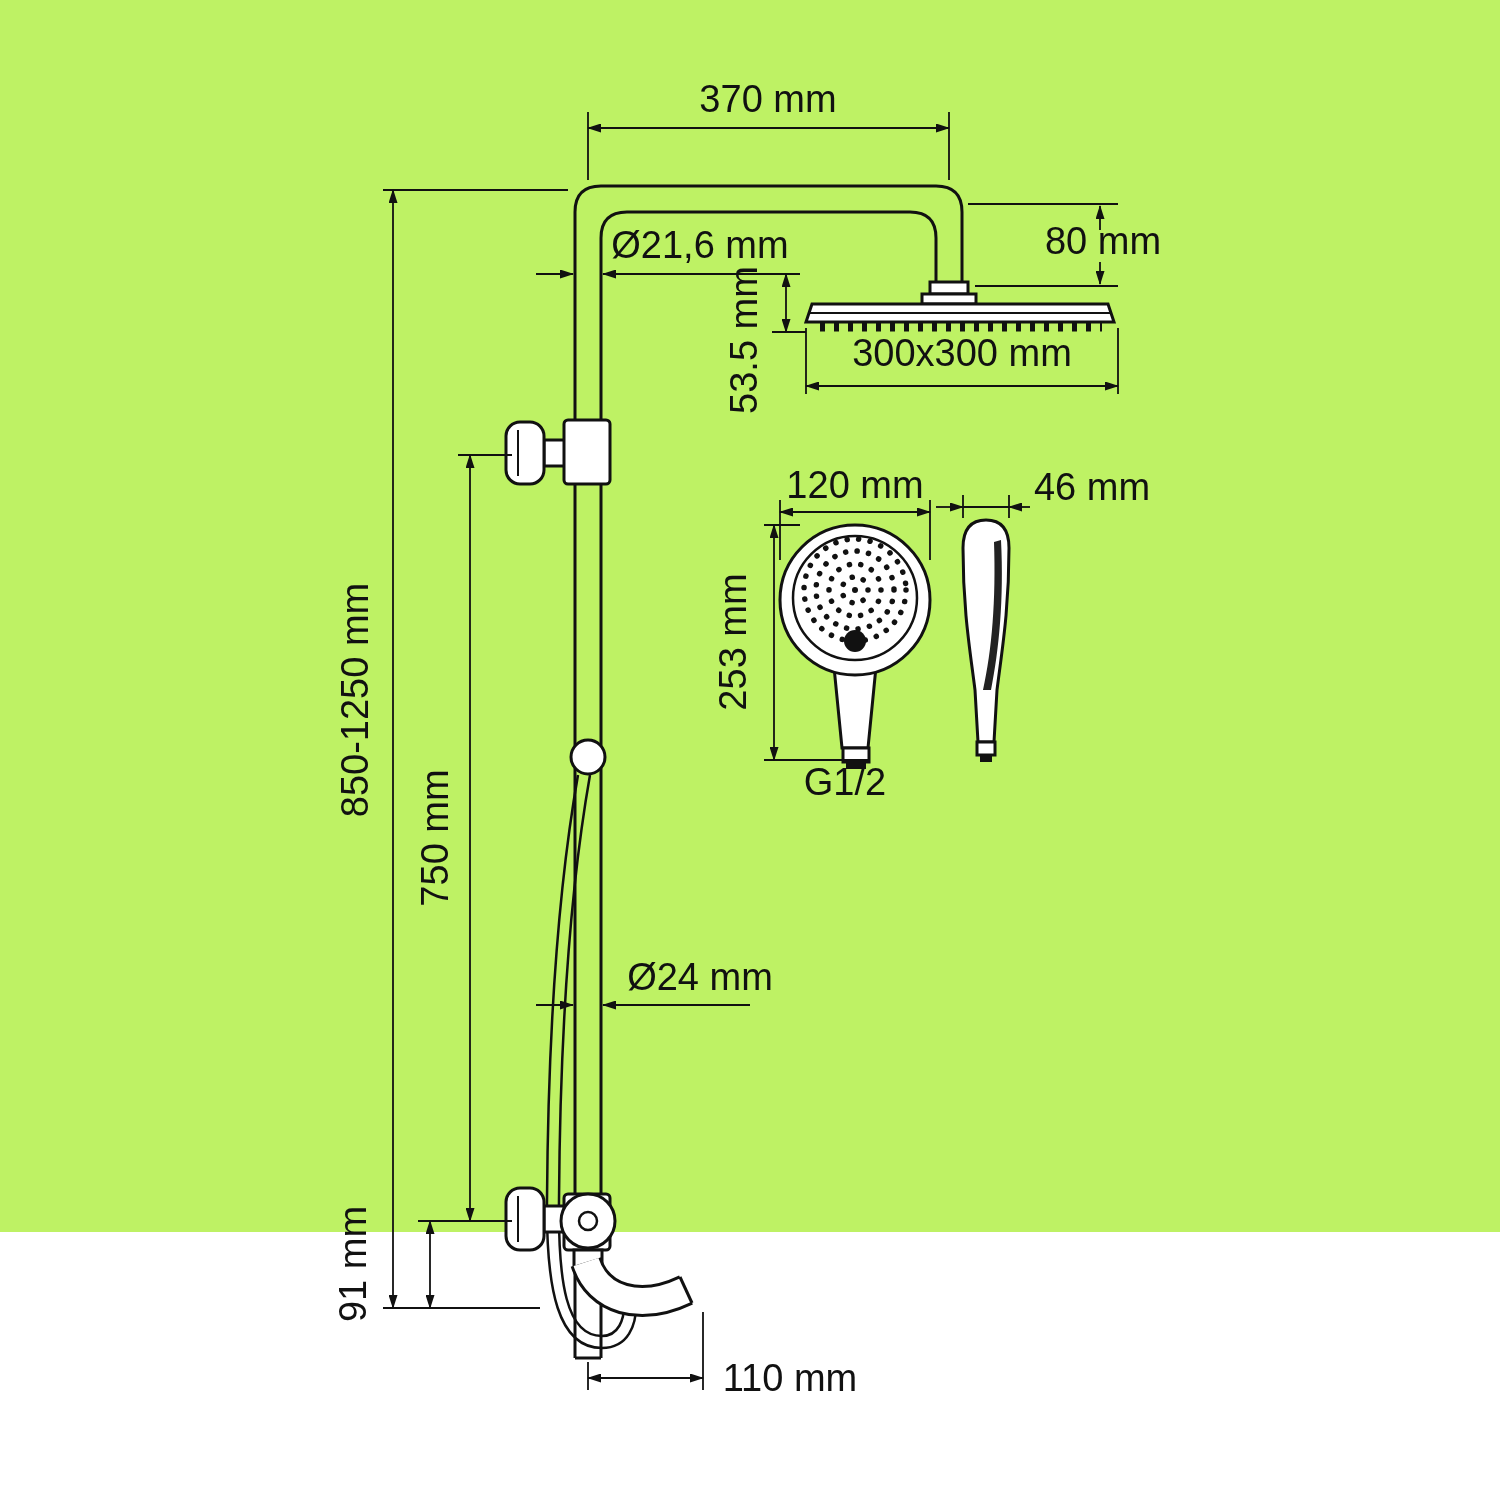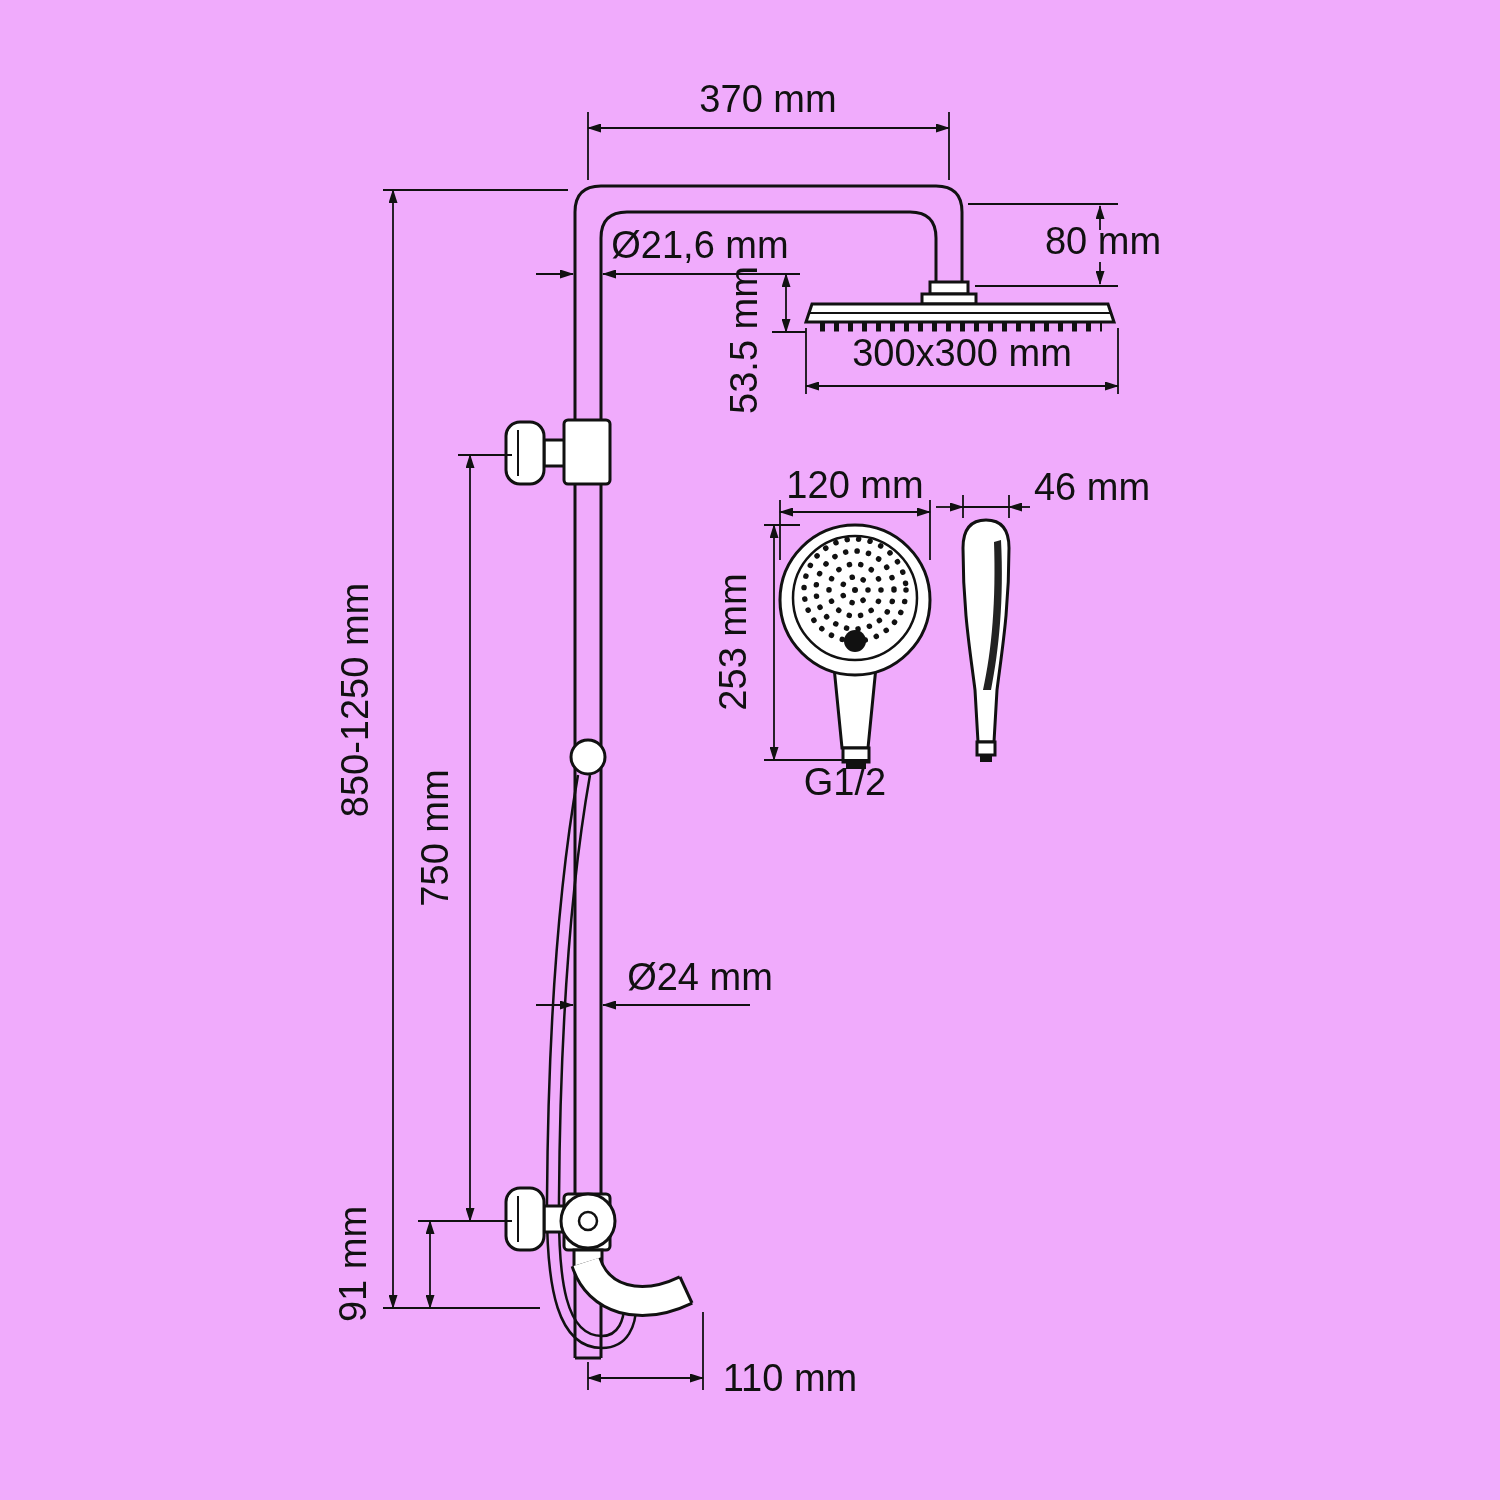--- a/index.html
+++ b/index.html
@@ -5,22 +5,22 @@
   html, body {
     margin: 0;
     padding: 0;
     background: #ffffff;
     width: 1500px;
     height: 1500px;
     font-family: "Liberation Sans", sans-serif;
   }
   #stage {
     width: 1500px;
-    height: 1500px;
-    background: #f0abfc;
+    height: 1232px;
+    background: #bef264;
     position: relative;
   }
   svg { display: block; }
   text {
     font-family: "Liberation Sans", sans-serif;
     font-size: 38px;
     fill: #111111;
   }
 </style>
 </head>

